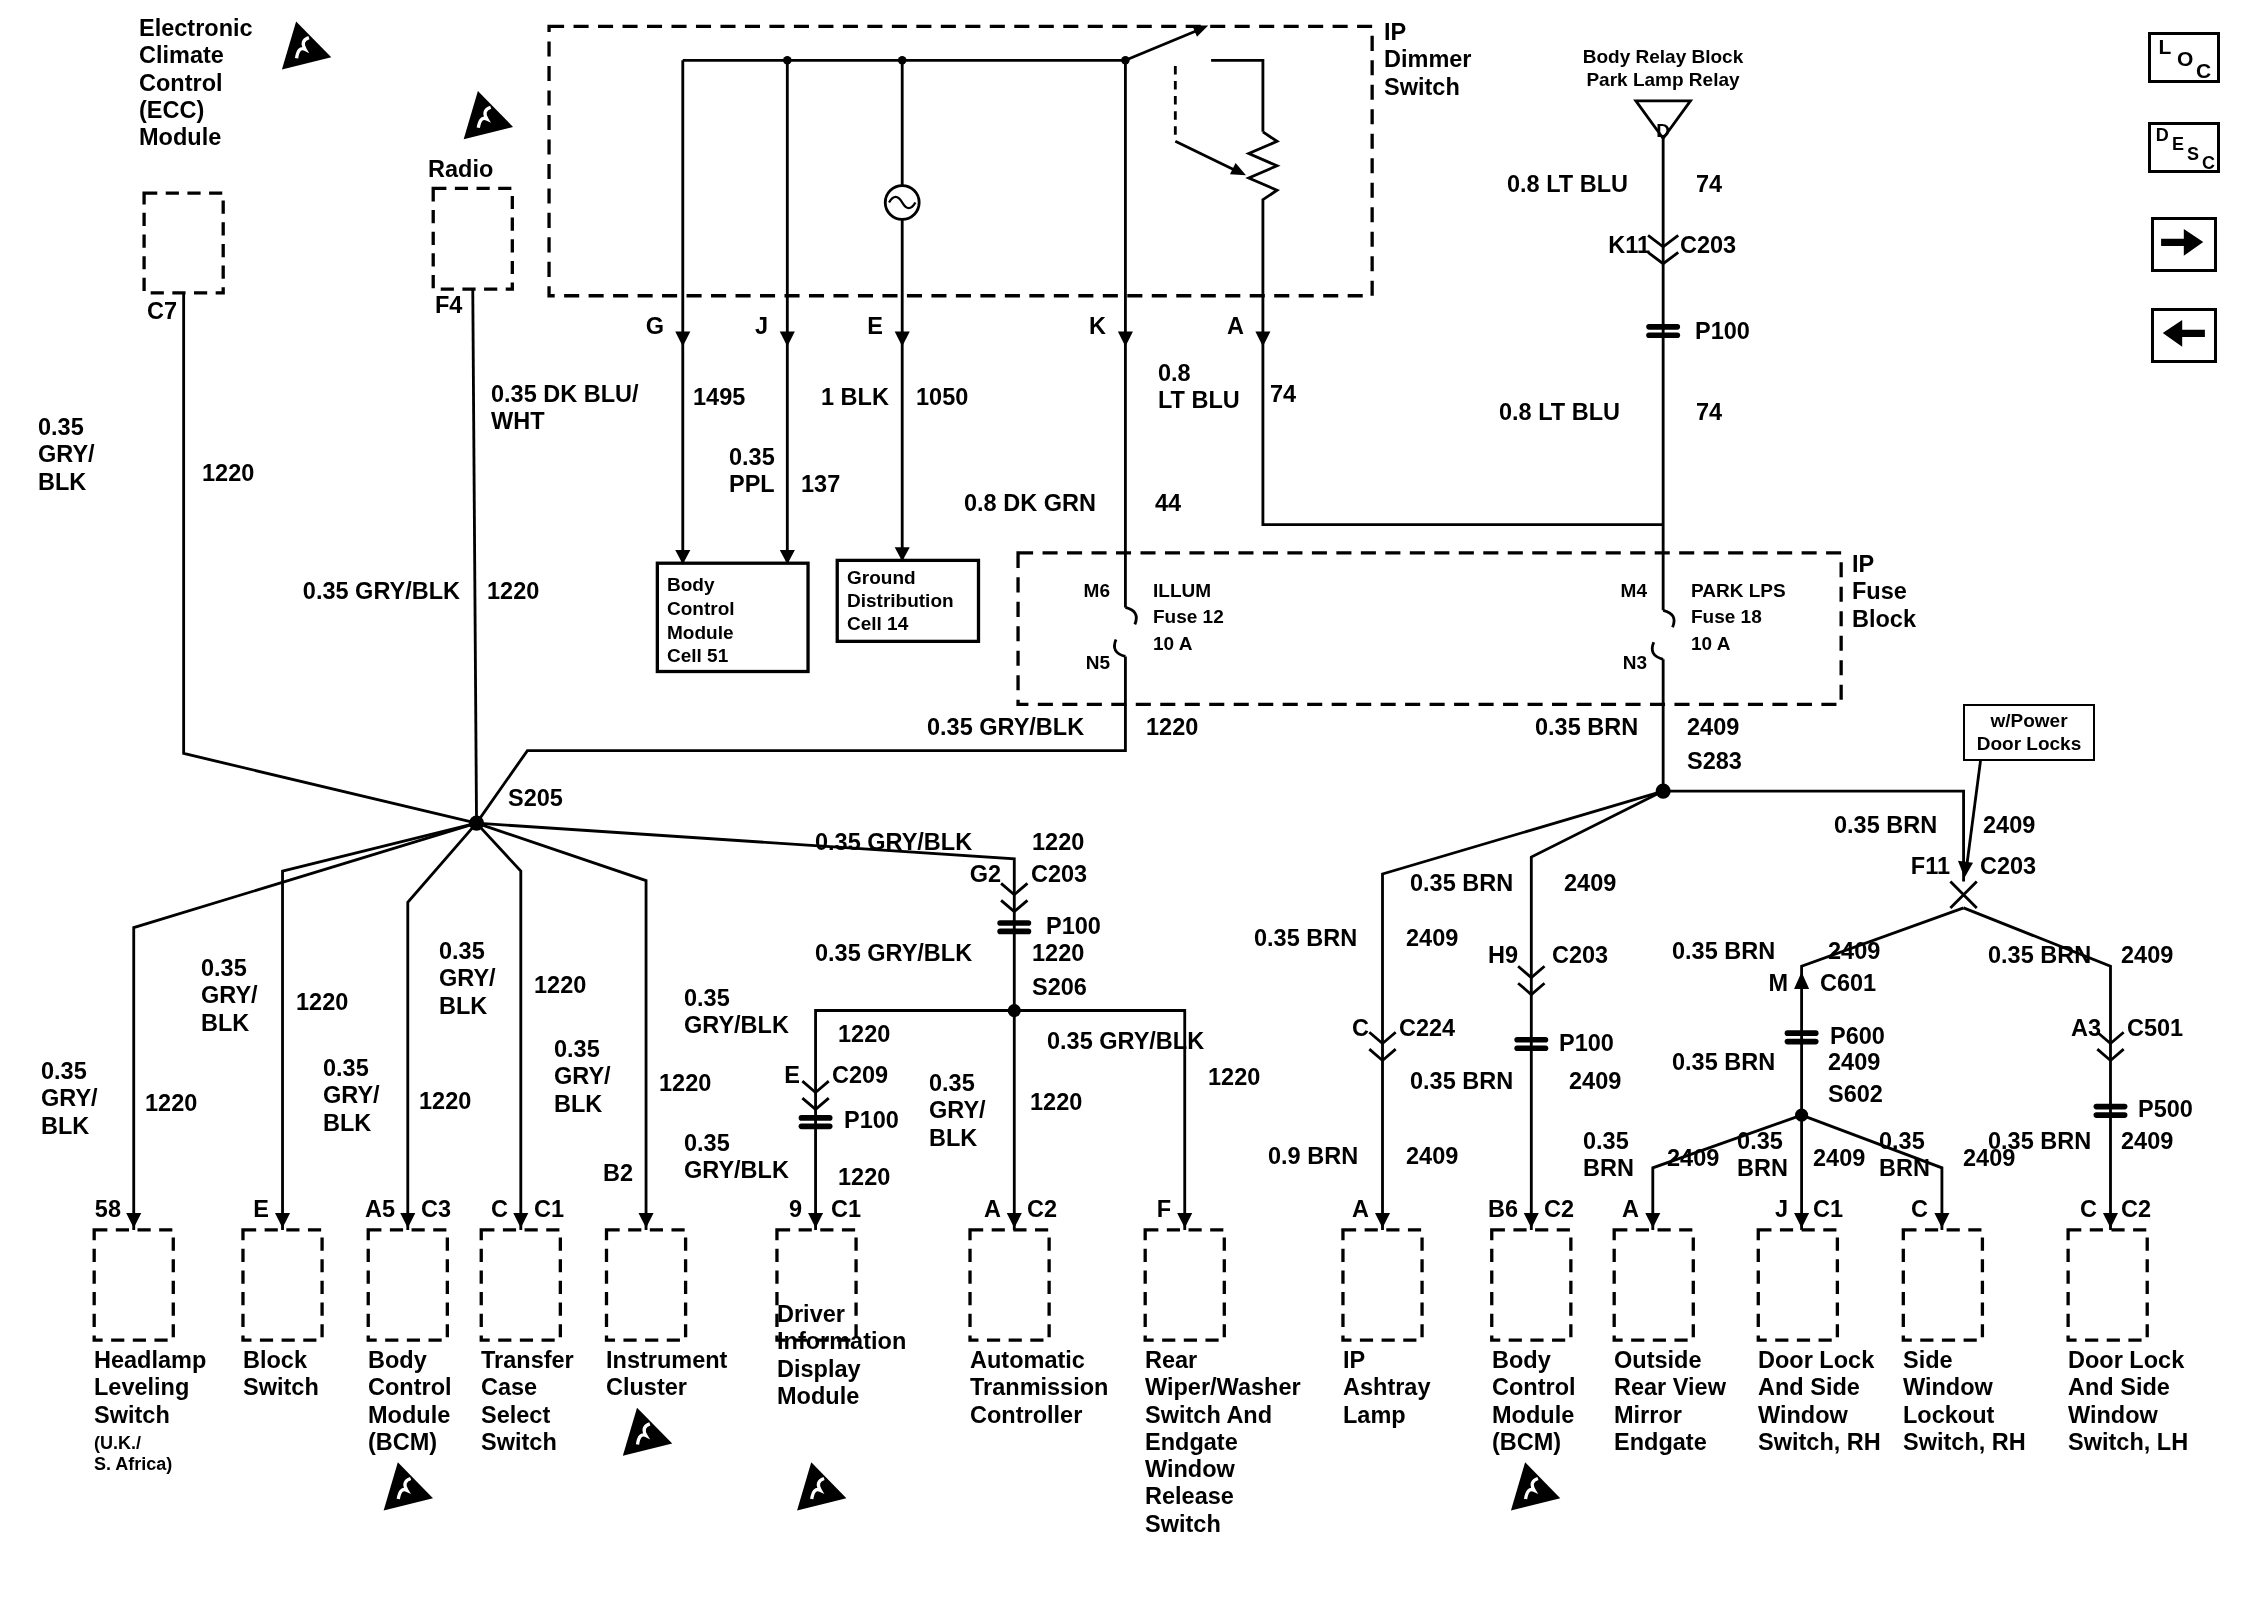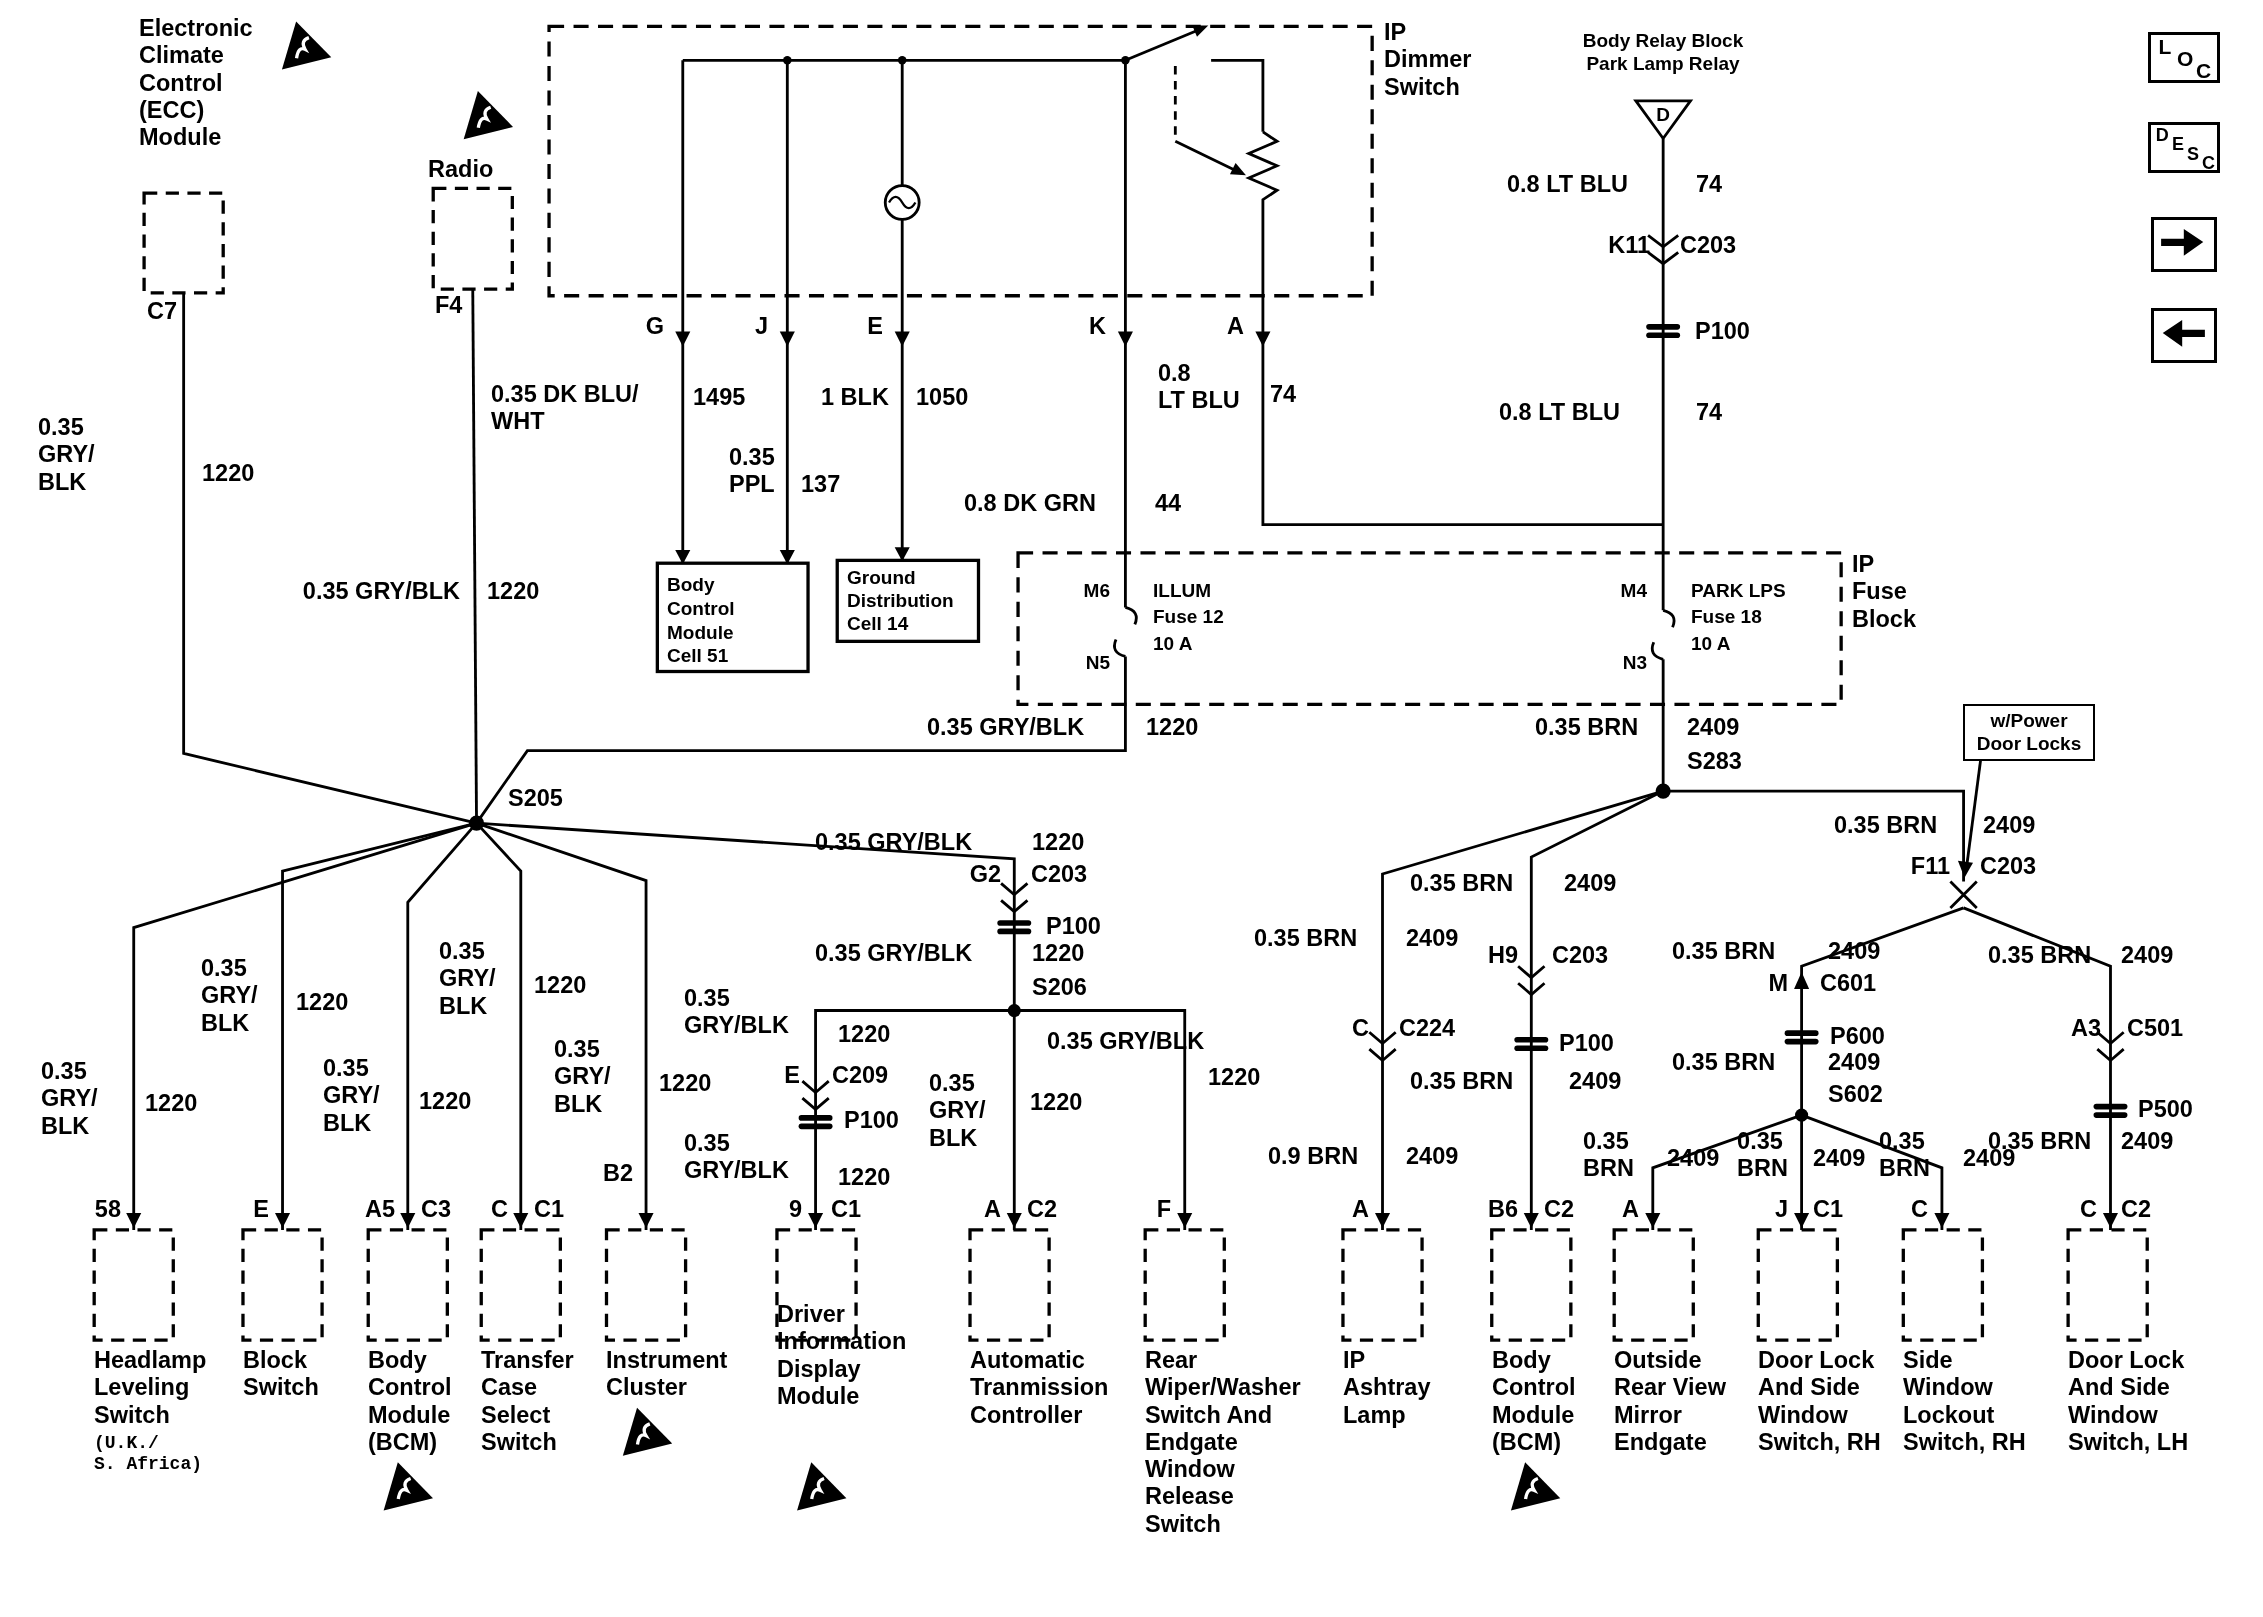--- a/index.html
+++ b/index.html
@@ -1,23 +1,23 @@
 <!DOCTYPE html>
 <html style="font-size:15px"><head>
 <meta charset="utf-8">
 <style>
   html,body{margin:0;padding:0;background:#fff;}
   .stage{position:relative;width:2264px;height:1618px;background:#fff;
          font-family:"Liberation Sans",sans-serif;color:#000;overflow:hidden;}
   svg.layer{position:absolute;left:0;top:0;}
   .lbl{position:absolute;font-weight:700;font-size:23.5px;line-height:1.16;white-space:pre-line;}
   .sm{font-size:19px;line-height:1.2;}
-  .xs{font-size:18px;line-height:1.15;font-family:Liberation Mono, monospace;}
+  .xs{font-size:18px;line-height:1.15;}
   .r{transform:translateX(-100%);}
-  .c{transform:translateX(-50%);text-align:center;}
+  .c{transform:translateX(-50%);text-align:center;margin-top:16px;}
   .navbox{position:absolute;border:3.8px solid #000;background:#fff;box-sizing:border-box;}
   .nl{position:absolute;font-weight:700;}
   .callout{position:absolute;border:2.8px solid #000;background:#fff;font-weight:700;
            font-size:19px;line-height:1.2;text-align:center;padding:3.8px 7.5px;white-space:pre-line;box-sizing:border-box;}
 </style>
 </head>
 <body>
 
 <div class="stage">
 

